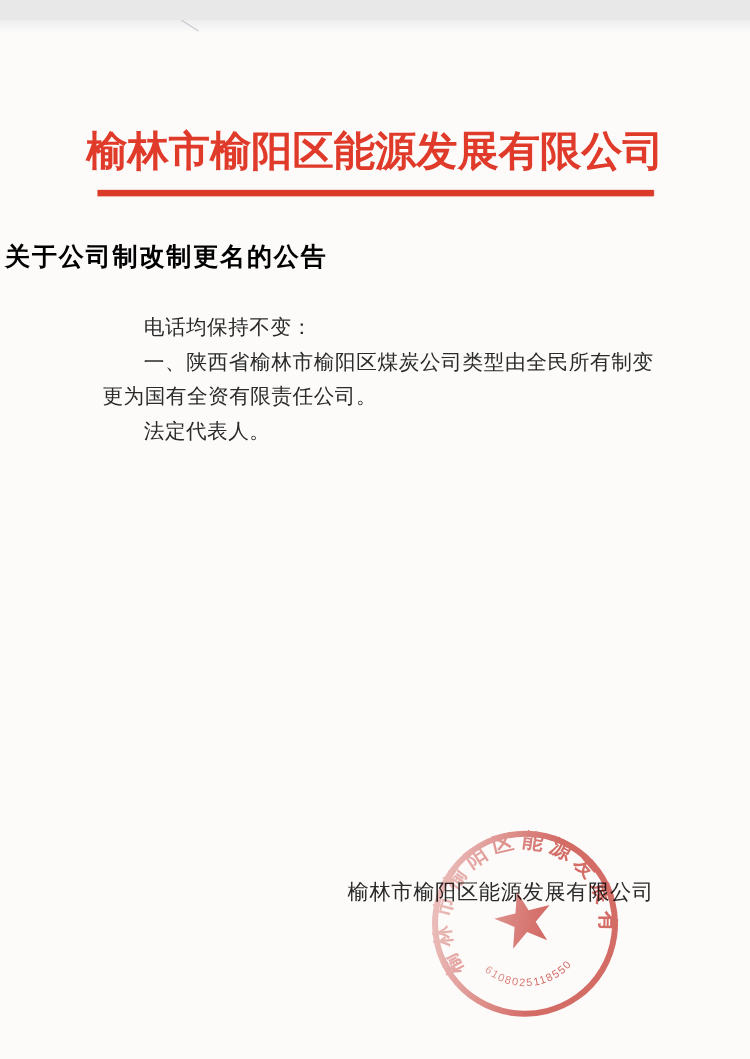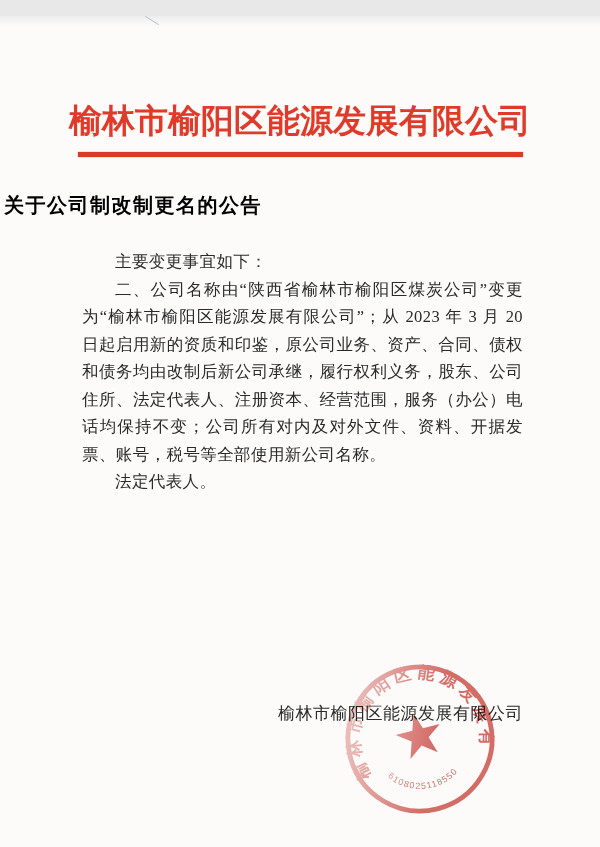--- a/index.html
+++ b/index.html
@@ -79,22 +79,22 @@
 
   <div class="scratch"></div>
 
   <div class="letterhead">榆林市榆阳区能源发展有限公司</div>
 
   <div class="red-rule"></div>
 
   <div class="doc-title">关于公司制改制更名的公告</div>
 
   <div class="body-text">
-    <p>主要变更事宜如下：</p>
-    <p>二、公司名称由“陕西省榆林市榆阳区煤炭公司”变更为“榆林市榆阳区能源发展有限公司”；从 2023 年 3 月 20 日起启用新的资质和印鉴，原公司业务、资产、合同、债权和债务均由改制后新公司承继，履行权利义务，股东、公司住所、法定代表人、注册资本、经营范围，服务（办公）电话均保持不变；公司所有对内及对外文件、资料、开据发票、账号，税号等全部使用新公司名称。</p>
+    <p>电话均保持不变：</p>
+    <p>一、陕西省榆林市榆阳区煤炭公司类型由全民所有制变更为国有全资有限责任公司。</p>
     <p>法定代表人。</p>
   </div>
 
   <div class="signature">
     <div>榆林市榆阳区能源发展有限公司</div>
   </div>
 
   <div class="seal">
     <svg viewBox="0 0 200 200">
       <defs>

